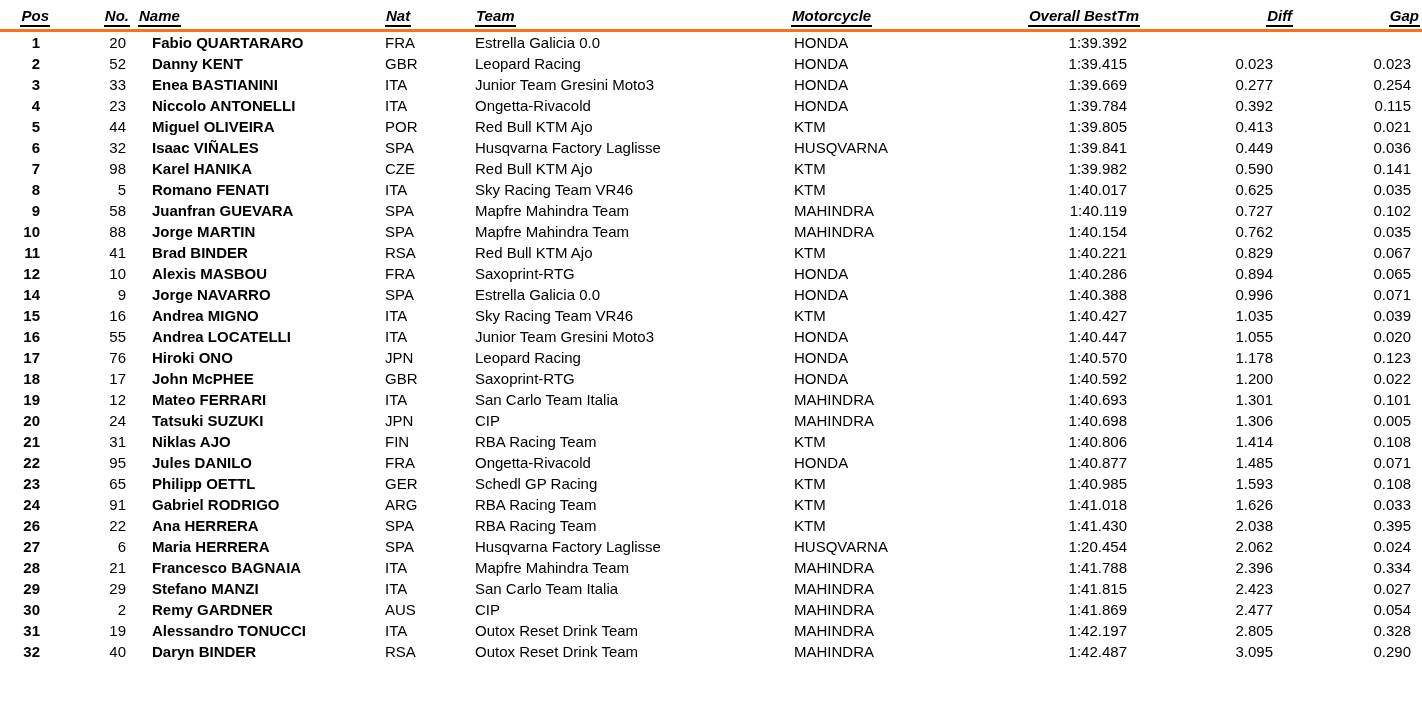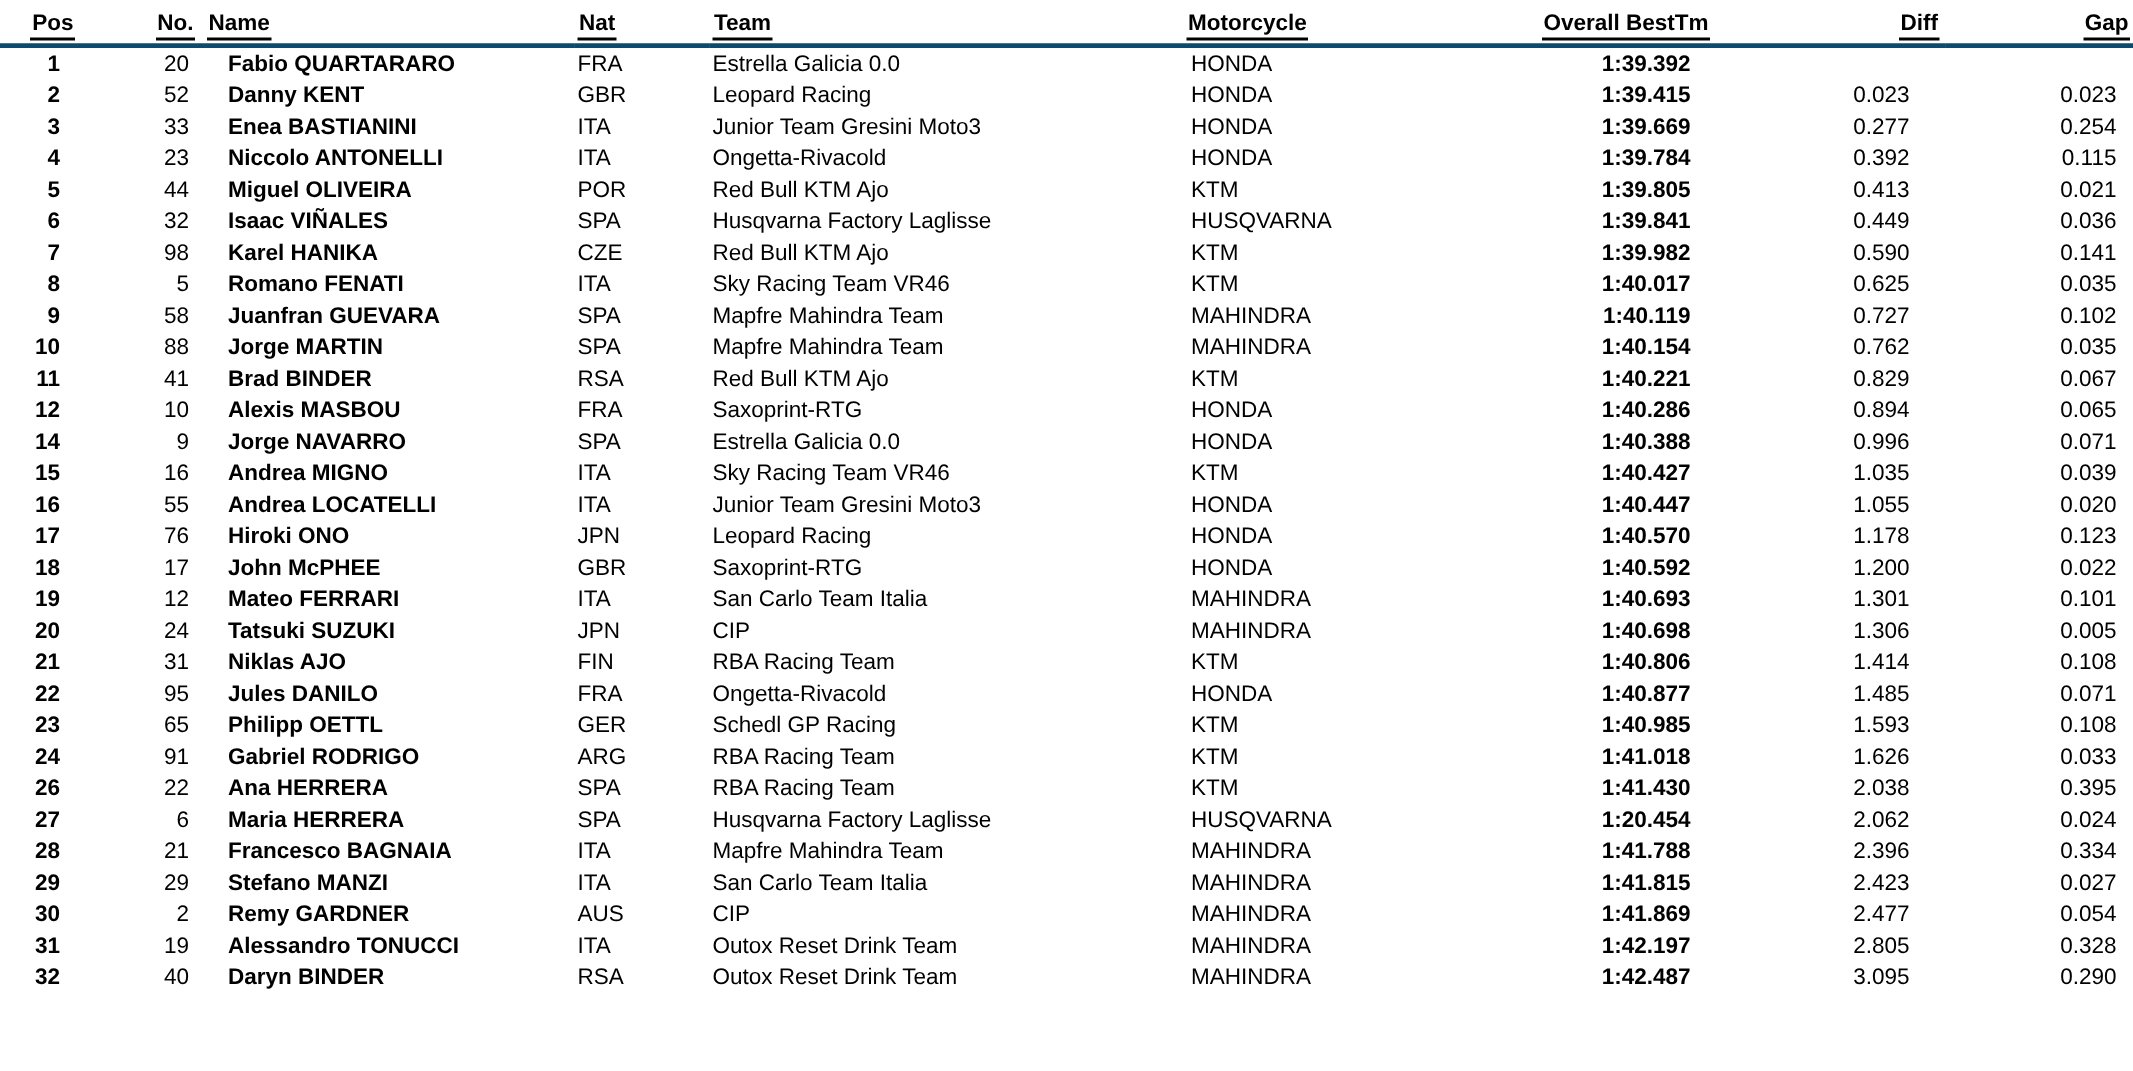--- a/index.html
+++ b/index.html
@@ -24,22 +24,23 @@
   }
   th, td {
     font-size: 15px;
     white-space: nowrap;
     overflow: hidden;
     padding: 0;
   }
   thead th {
     font-weight: bold;
     vertical-align: bottom;
-    border-bottom: 3px solid #0c4a6e;
+    border-bottom: 3px solid #f97316;
     padding-bottom: 2px;
+    font-style: italic;
   }
   thead th .hd {
     display: inline-block;
     border-bottom: 2px solid #000000;
     padding: 0 1px 1px 1px;
     line-height: 16px;
   }
   tbody td {
     height: 21px;
     line-height: 21px;
@@ -49,21 +50,21 @@
   td.c-pos        { text-align: right; padding-right: 10px; font-weight: bold; }
   th.c-no         { text-align: right; }
   td.c-no         { text-align: right; padding-right: 4px; }
   th.c-name       { text-align: left; padding-left: 8px; }
   td.c-name       { text-align: left; padding-left: 22px; font-weight: bold; }
   th.c-nat, td.c-nat   { text-align: left; padding-left: 2px; margin-left: 44px; }
   th.c-team, td.c-team { text-align: left; padding-left: 2px; }
   th.c-motorcycle { text-align: left; padding-left: 1px; }
   td.c-motorcycle { text-align: left; padding-left: 4px; }
   th.c-best       { text-align: right; }
-  td.c-best       { text-align: right; padding-right: 13px; font-weight: bold; }
+  td.c-best       { text-align: right; padding-right: 13px; font-weight: normal; }
   th.c-diff       { text-align: right; padding-right: 4px; }
   td.c-diff       { text-align: right; padding-right: 24px; }
   th.c-gap        { text-align: right; padding-right: 2px; }
   td.c-gap        { text-align: right; padding-right: 11px; }
 </style>
 </head>
 <body>
 
 <div class="sheet">
   <table>

